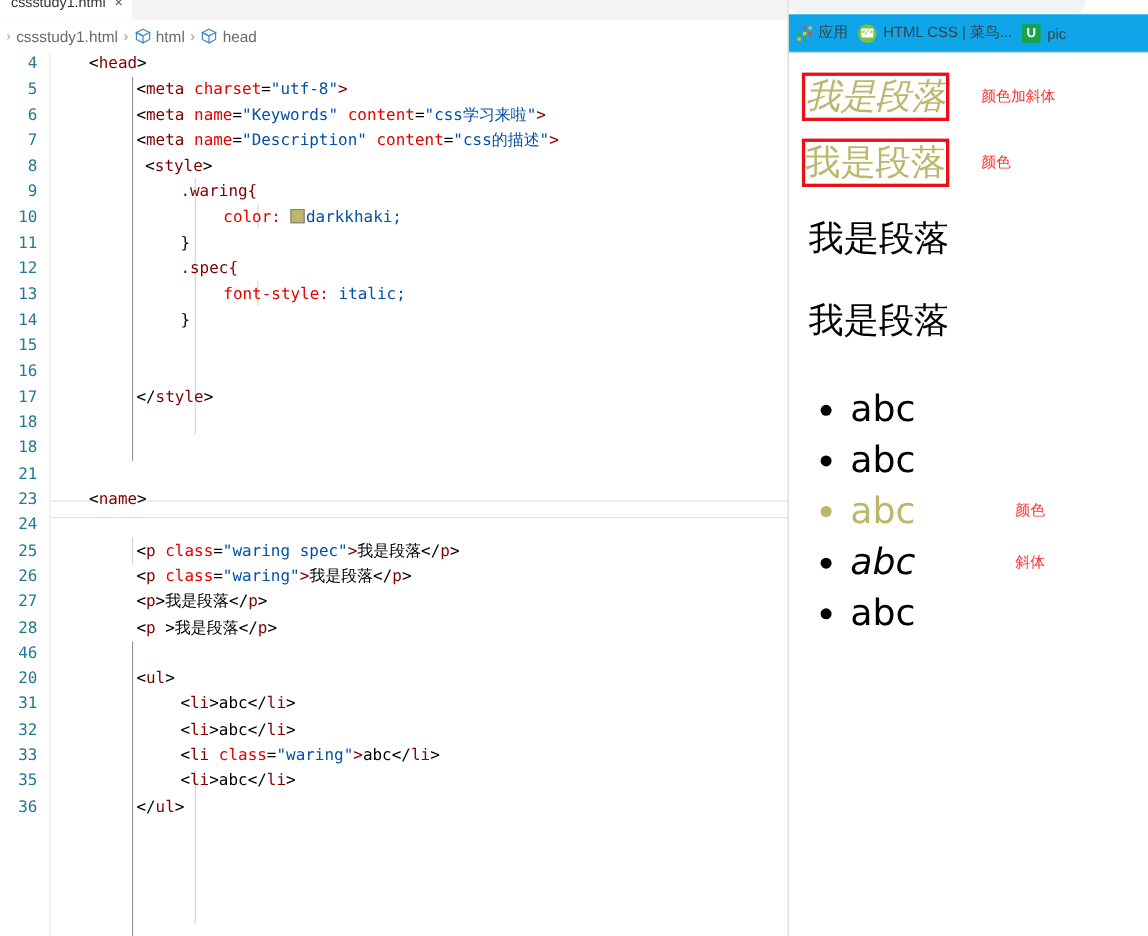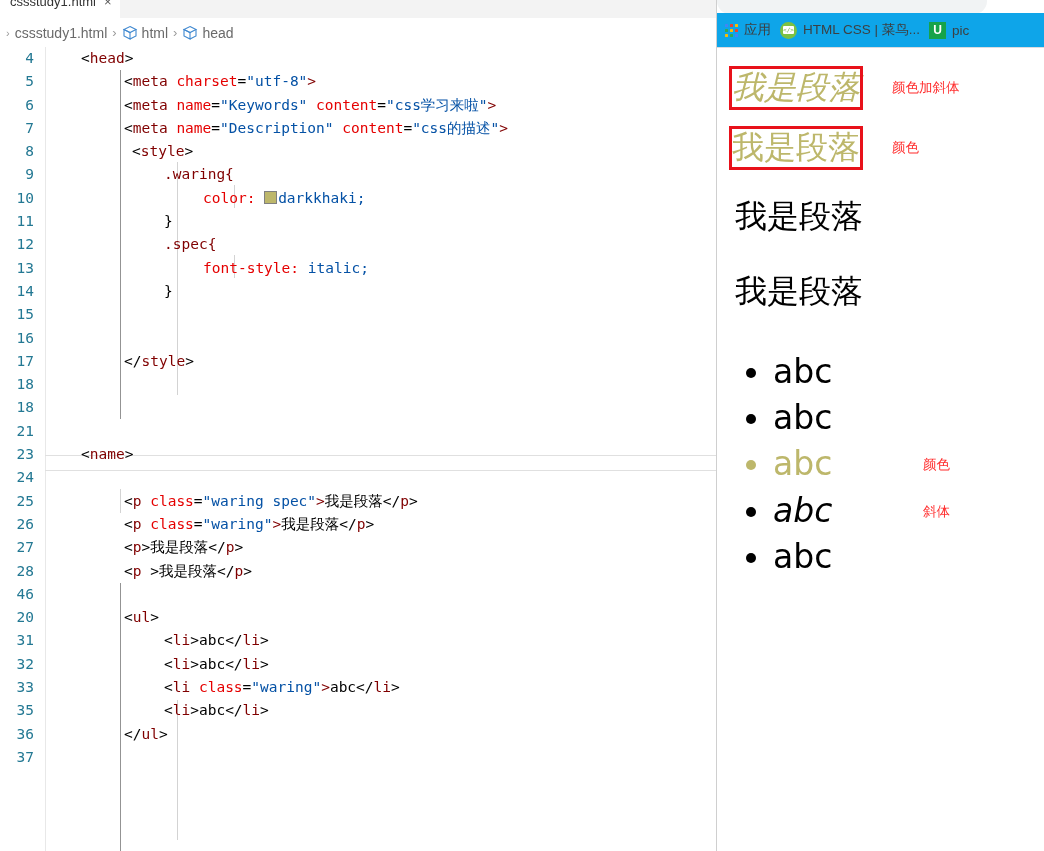--- a/index.html
+++ b/index.html
@@ -509,23 +509,20 @@
         <div class="row">
           <span class="ln">35</span>
           <span class="code" style="left:164px"><span class="t-punc">&lt;</span><span class="t-tag">li</span><span class="t-punc">&gt;</span><span class="t-txt">abc</span><span class="t-punc">&lt;/</span><span class="t-tag">li</span><span class="t-punc">&gt;</span></span>
         </div>
 
         <div class="row">
           <span class="ln">36</span>
           <span class="code" style="left:124px"><span class="t-punc">&lt;/</span><span class="t-tag">ul</span><span class="t-punc">&gt;</span></span>
         </div>
 
-        <div class="row">
-          <span class="ln">37</span>
-        </div>
 
       </div>
     </div>
   </div>
 
   <div id="browser-pane">
 
     <div class="omnibox-strip">
       <div class="omnibox-round"></div>
     </div>

